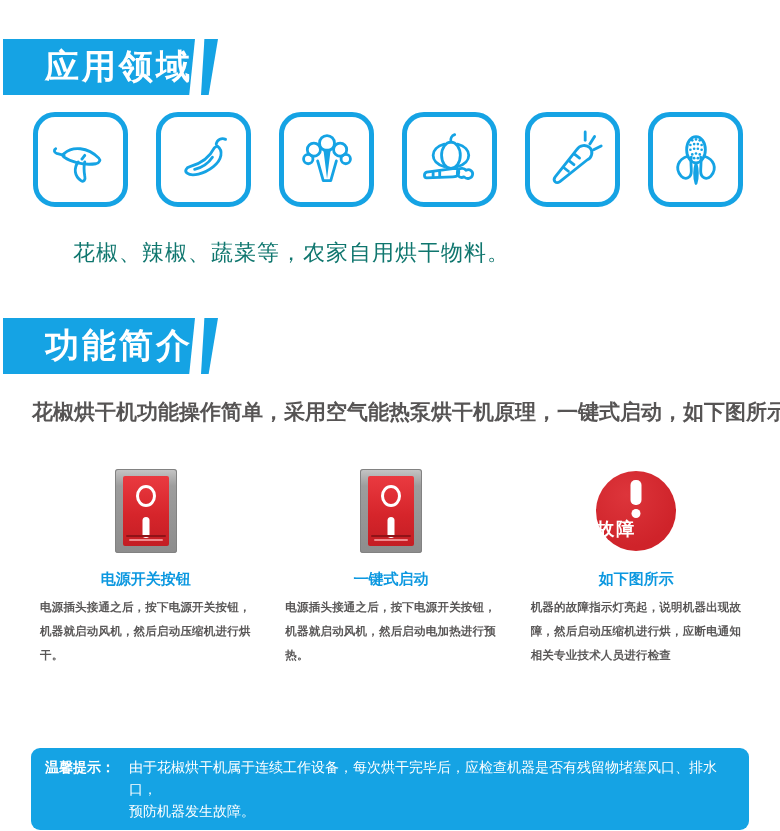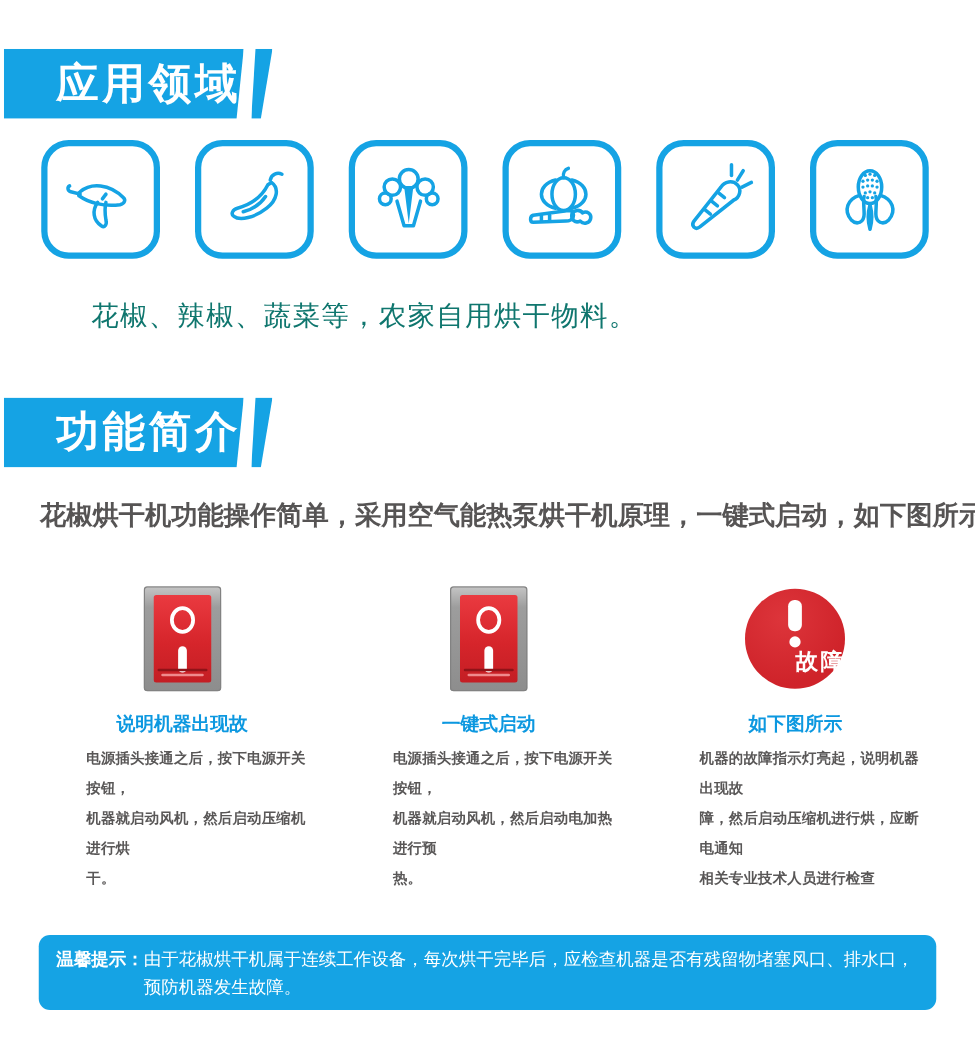--- a/index.html
+++ b/index.html
@@ -37,21 +37,21 @@
 
   .intro{position:absolute;left:32px;top:398px;font-size:21px;font-weight:bold;color:#565454;white-space:nowrap;}
 
   
   .cols{position:absolute;left:30px;top:460px;width:722px;display:grid;
     grid-template-columns:1fr 1fr 1fr;column-gap:14px;}
   .col{padding:0 10px;box-sizing:border-box;}
   .graphic{height:102px;display:flex;align-items:center;justify-content:center;}
   .col-title{text-align:center;color:var(--title-blue);font-weight:bold;font-size:15px;margin:8px 0 6px;}
   .col-body{font-size:11.5px;font-weight:bold;color:var(--gray);line-height:24px;
-    white-space:pre-line;letter-spacing:.2px;margin-left:29px;}
+    white-space:pre-line;letter-spacing:.2px;}
 
   
   .switch{
     width:62px;height:84px;box-sizing:border-box;border-radius:3px;padding:7px 8px;
     background:linear-gradient(180deg,#c6c6c6,#9d9d9d 20%,#8d8d8d);
     box-shadow:inset 0 0 0 1px #828282;
   }
   .rocker{position:relative;width:100%;height:100%;border-radius:2px;
     background:linear-gradient(180deg,#ea3a40,#d6252b 55%,#c41e24);}
   .rocker .ring{position:absolute;top:9px;left:50%;transform:translateX(-50%);
@@ -63,37 +63,37 @@
   .rocker::before{content:"";position:absolute;left:6px;right:6px;bottom:5px;height:2px;
     background:#ef8a8d;border-radius:1px;}
 
   
   .fault{position:relative;width:80px;height:80px;border-radius:50%;
     background:radial-gradient(circle at 38% 30%,#dd353b,#cf232a 70%);}
   .excl-bar{position:absolute;top:9px;left:50%;transform:translateX(-50%);
     width:11px;height:25px;background:#fff;border-radius:5px;}
   .excl-dot{position:absolute;top:38px;left:50%;transform:translateX(-50%);
     width:9px;height:9px;background:#fff;border-radius:50%;}
-  .fault-label{position:absolute;bottom:10px;width:100%;text-align:right;color:#fff;
+  .fault-label{position:absolute;bottom:10px;width:100%;text-align:left;color:#fff;
     font-size:18px;font-weight:bold;letter-spacing:2px;}
 
   
   .note{margin-top:10px;border:1px dashed #4ab4e8;border-radius:4px;padding:6px 7px;
     font-size:8.5px;line-height:17.5px;color:#555;}
   .note-label{font-weight:bold;color:#333;}
   .note-text{white-space:pre-line;}
 
   
   .footer-tip{
     position:absolute;left:31px;top:748px;width:718px;box-sizing:border-box;
     background:var(--blue);border-radius:9px;padding:8px 14px;color:#fff;
     display:flex;align-items:flex-start;font-size:14px;line-height:22px;
   }
   .footer-label{font-weight:bold;flex:0 0 auto;white-space:nowrap;}
-  .footer-text{white-space:pre-line;}
+  .footer-text{white-space:pre-line;margin-left:14px;}
 </style>
 </head>
 <body>
 
 <div class="page">
 
   <div class="banner" id="banner-application">
     <div class="banner-main">
       <span class="banner-text">应用领域</span>
     </div>
@@ -193,21 +193,21 @@
 
     <div class="col">
       <div class="graphic">
         <div class="switch">
           <div class="rocker">
             <div class="ring"></div>
             <div class="bar"></div>
           </div>
         </div>
       </div>
-      <div class="col-title">说明机器出现故</div>
+      <div class="col-title">电源开关按钮</div>
       <div class="col-body">电源插头接通之后，按下电源开关按钮，
 机器就启动风机，然后启动压缩机进行烘
 干。</div>
     </div>
 
     <div class="col">
       <div class="graphic">
         <div class="switch">
           <div class="rocker">
             <div class="ring"></div>

